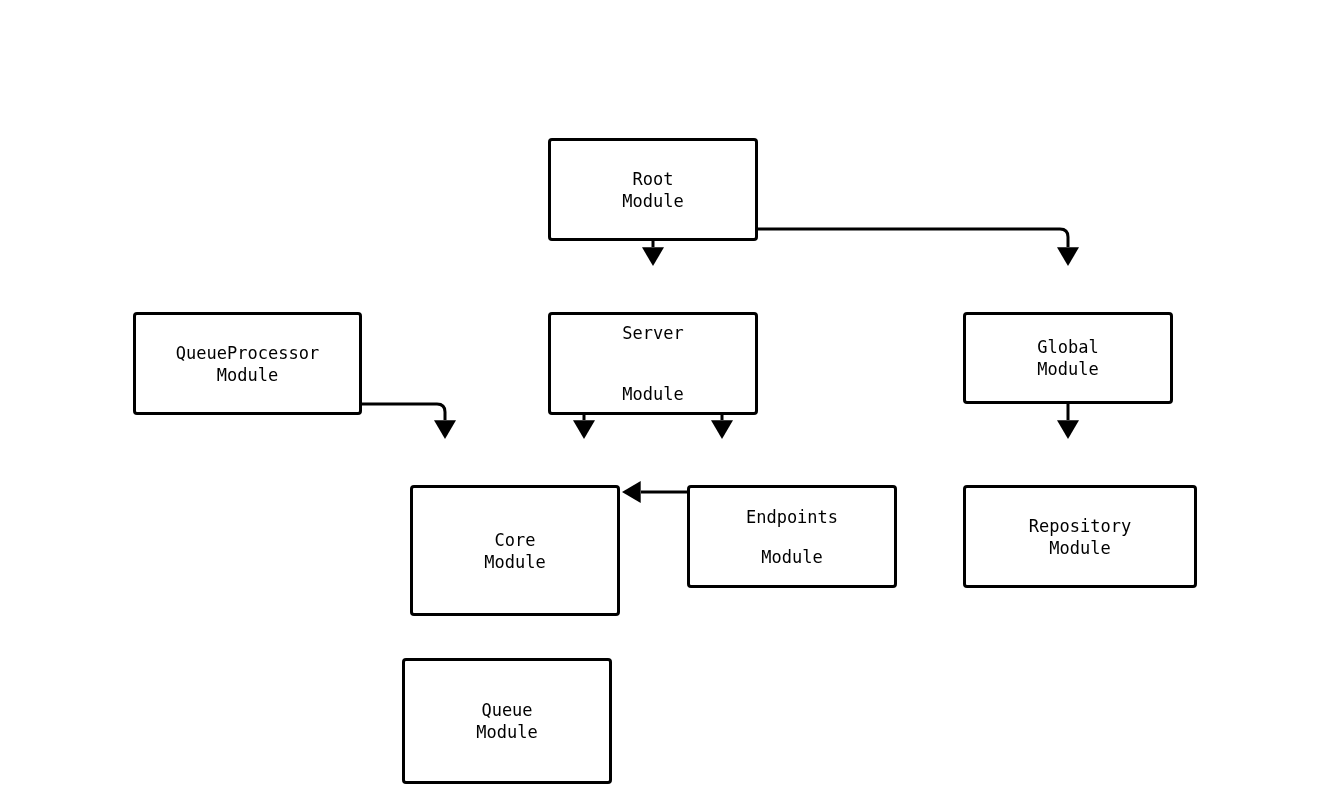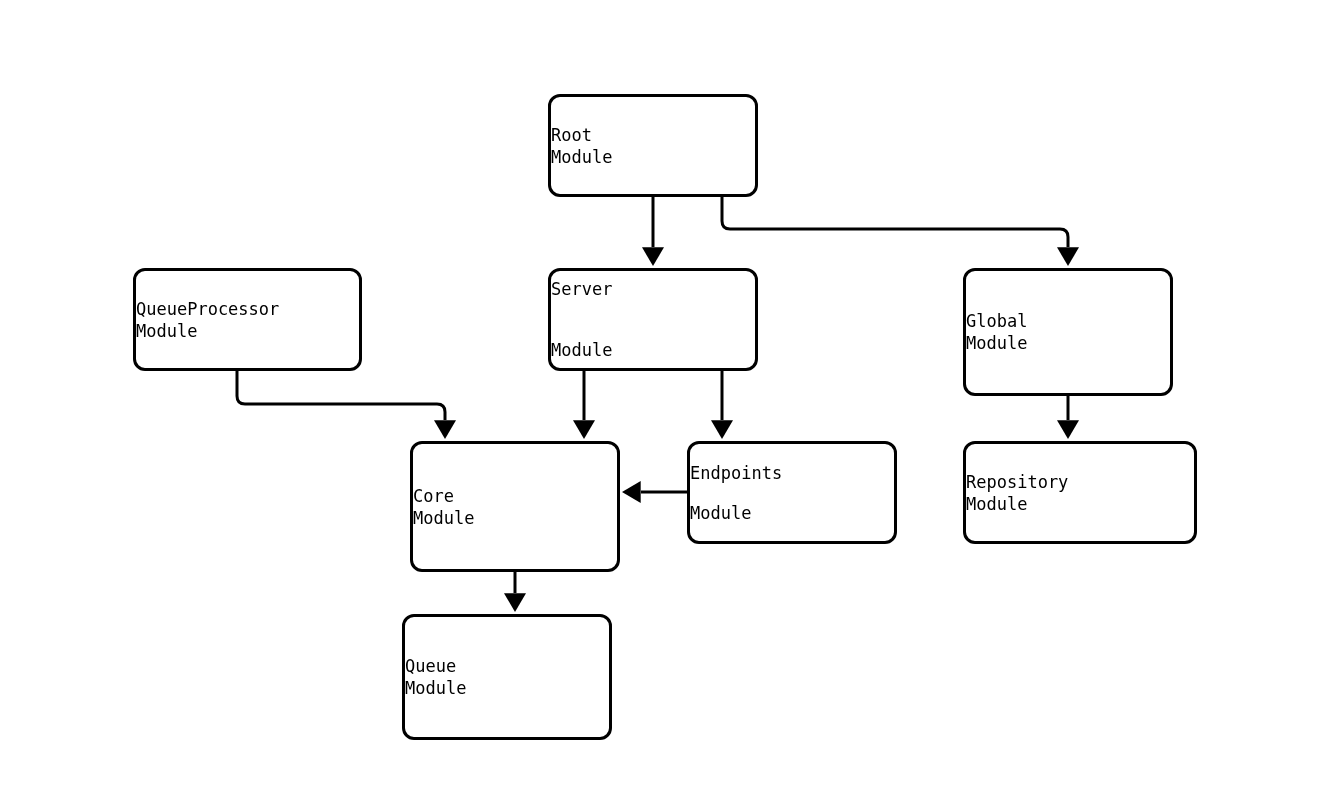--- a/index.html
+++ b/index.html
@@ -24,26 +24,27 @@
     left: 0;
     top: 0;
     width: 1337px;
     height: 809px;
   }
   .node {
     position: absolute;
     box-sizing: border-box;
     background: #ffffff;
     border: 3px solid #000000;
-    border-radius: 12px;
+    border-radius: 4px;
     display: flex;
     flex-direction: column;
-    align-items: flex-start;
+    align-items: center;
     justify-content: center;
     z-index: 2;
+    margin-top: 44px;
   }
   .node-label {
     font-family: "DejaVu Sans Mono", monospace;
     font-size: 17px;
     line-height: 22px;
     color: #000000;
     text-align: center;
     white-space: pre;
     letter-spacing: 0px;
   }
@@ -96,21 +97,21 @@
   <div class="node" style="left: 133px; top: 268px; width: 229px; height: 103px; border-color: rgb(0, 0, 0); background: rgb(255, 255, 255);">
     <div class="node-label">QueueProcessor</div>
     <div class="node-label">Module</div>
   </div>
 
   <div class="node" style="left: 548px; top: 268px; width: 210px; height: 103px; border-color: rgb(0, 0, 0); background: rgb(255, 255, 255); gap: 39px;">
     <div class="node-label">Server</div>
     <div class="node-label">Module</div>
   </div>
 
-  <div class="node" style="left: 963px; top: 268px; width: 210px; height: 128px; border-color: rgb(0, 0, 0); background: rgb(255, 255, 255);">
+  <div class="node" style="left: 963px; top: 268px; width: 210px; height: 92px; border-color: rgb(0, 0, 0); background: rgb(255, 255, 255);">
     <div class="node-label">Global</div>
     <div class="node-label">Module</div>
   </div>
 
   <div class="node" style="left: 410px; top: 441px; width: 210px; height: 131px; border-color: rgb(0, 0, 0); background: rgb(255, 255, 255);">
     <div class="node-label">Core</div>
     <div class="node-label">Module</div>
   </div>
 
   <div class="node" style="left: 687px; top: 441px; width: 210px; height: 103px; border-color: rgb(0, 0, 0); background: rgb(255, 255, 255); gap: 18px;">

